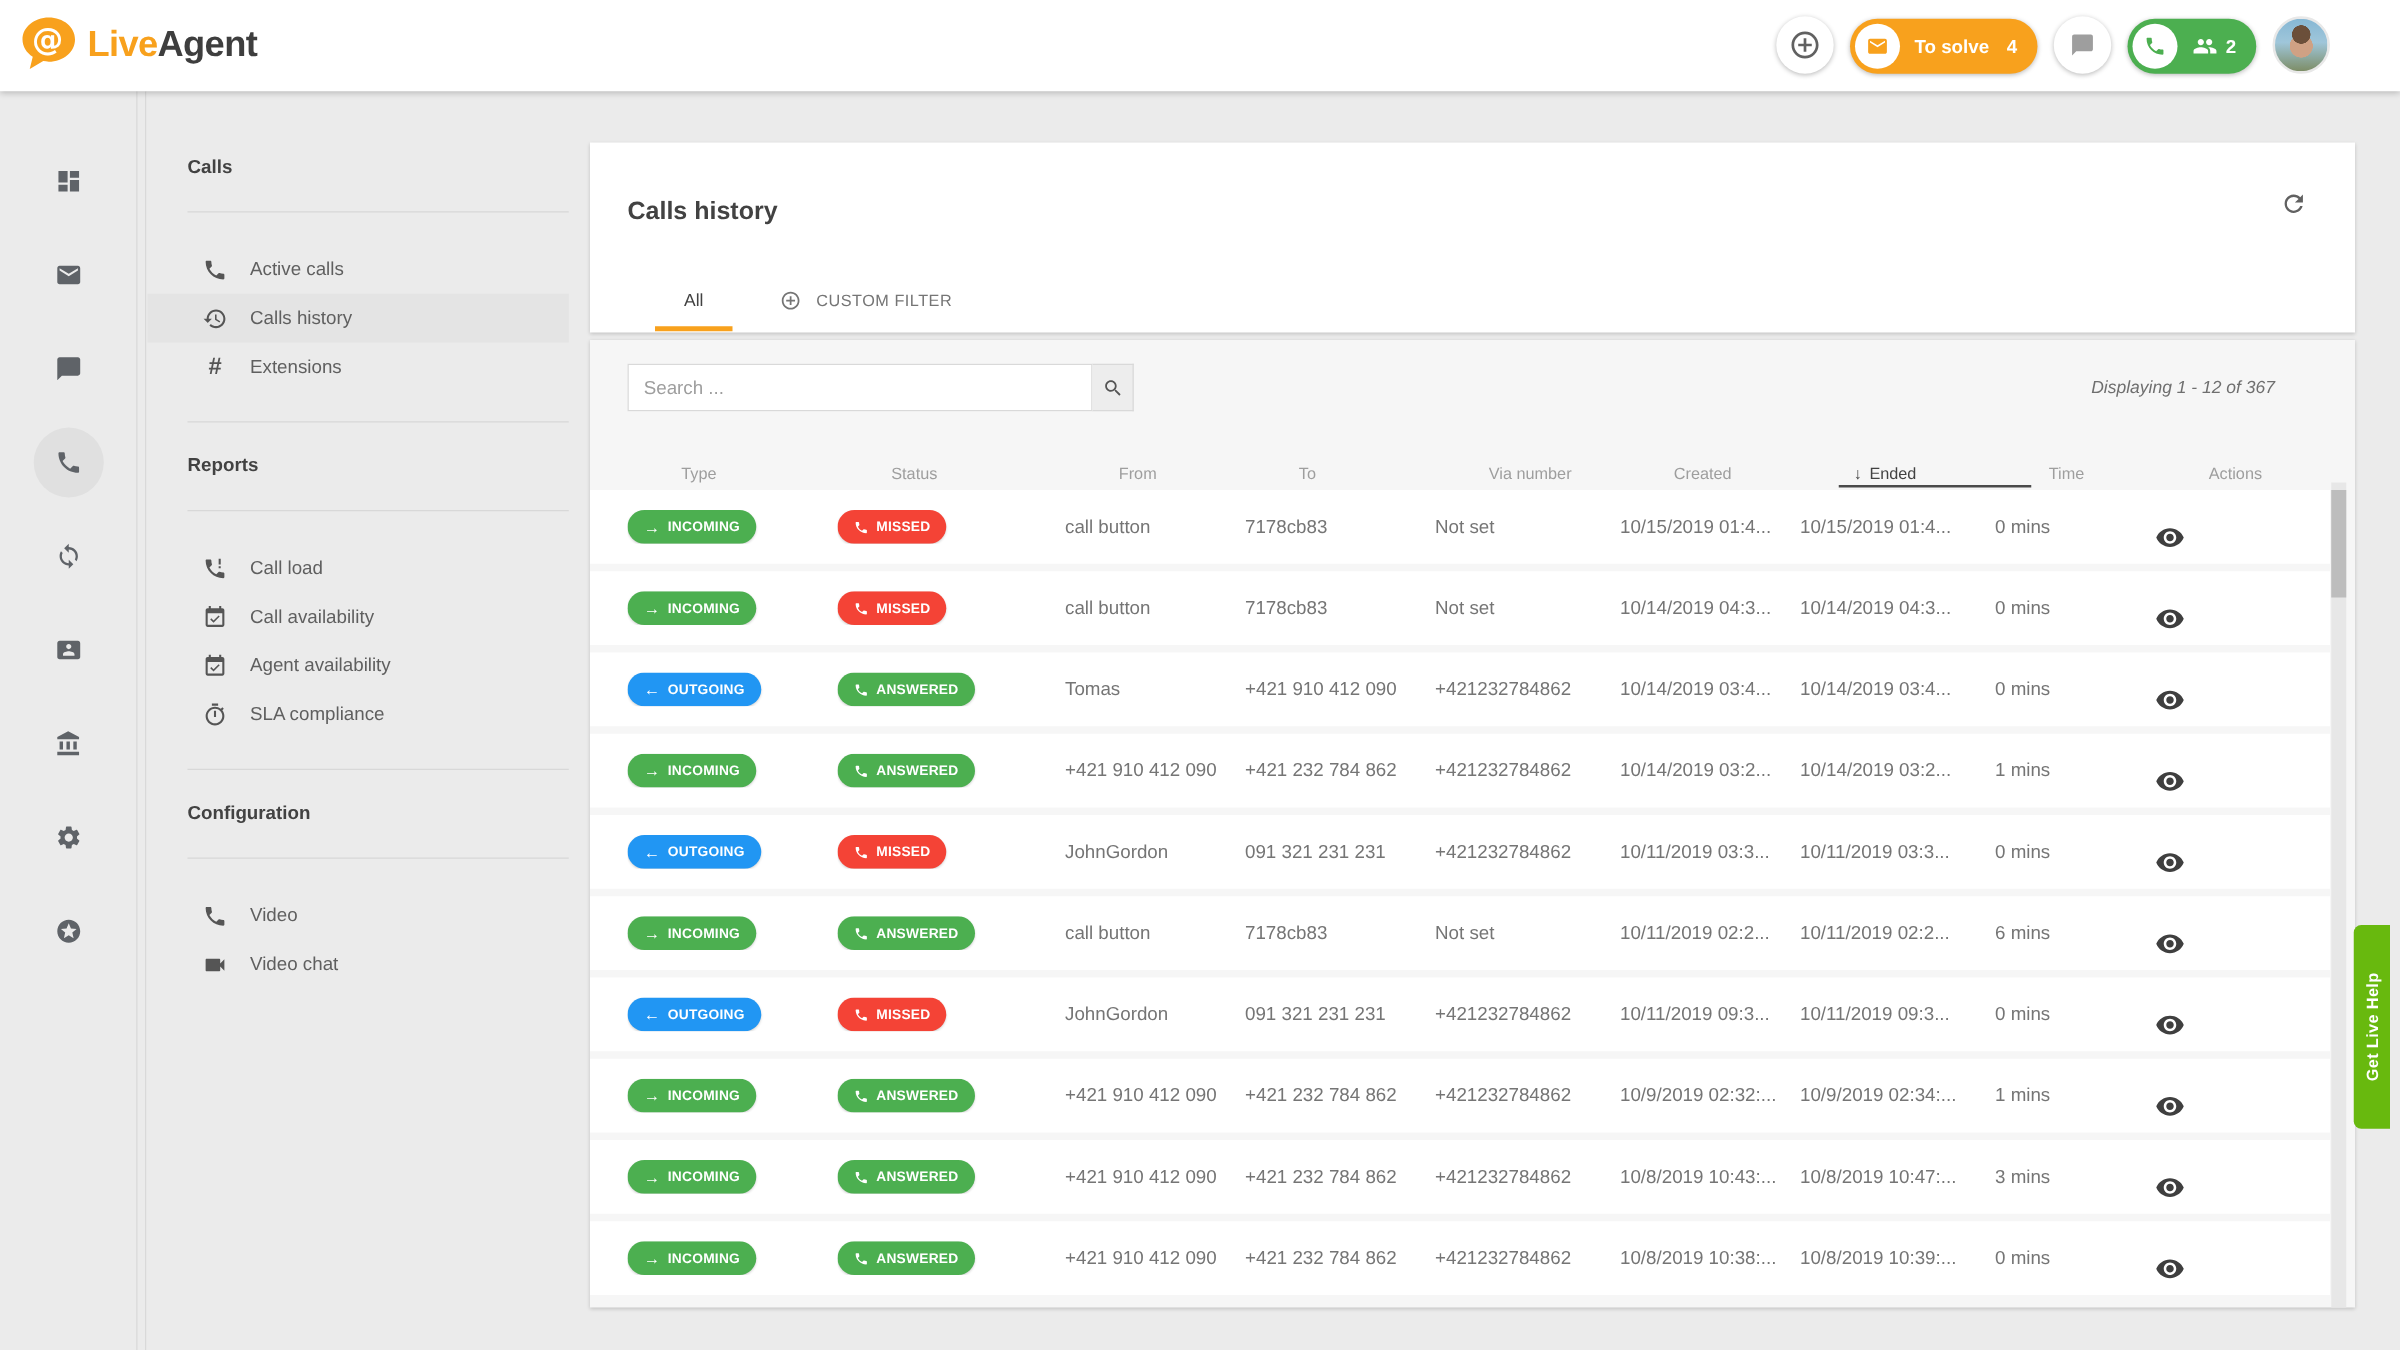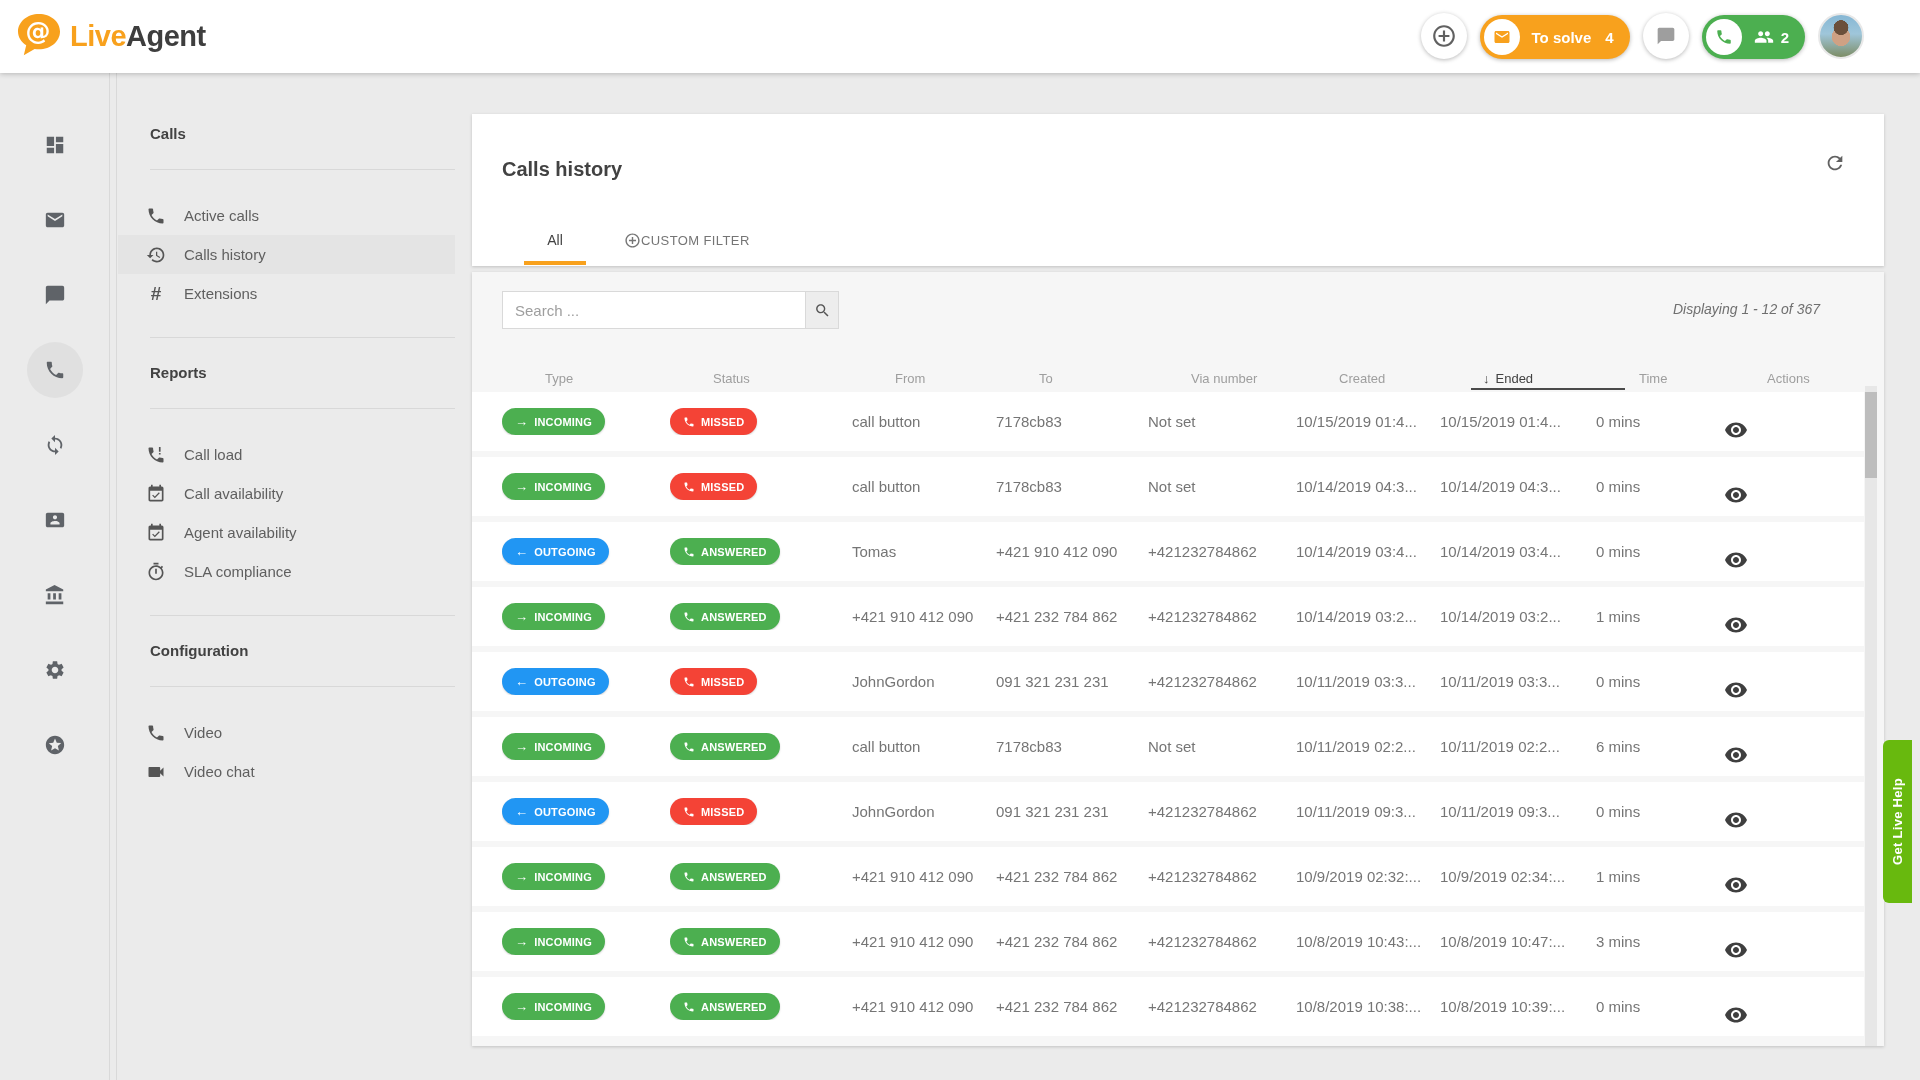--- a/index.html
+++ b/index.html
@@ -49,42 +49,42 @@
               display:flex; align-items:center; justify-content:center; cursor:pointer; }
   .rail-btn.active { background:#e0e0e0; }
 
   
   .sidebar { position:absolute; left:118px; top:73px; width:337px; bottom:0; padding:52px 0 0 32px; }
   .side-heading { font-size:15px; font-weight:bold; color:#424242; height:22px; }
   .side-heading.mt { margin-top:26px; }
   .side-rule { border:none; border-top:1px solid #d8d8d8; margin:22px 0 0 0; }
   .side-rule.after-items { margin-top:24px; }
   .side-items { list-style:none; margin:26px 0 0 0; }
-  .side-item { height:39px; display:flex; align-items:center; margin-left:-32px; padding-left:16px;
+  .side-item { height:39px; display:flex; align-items:center; margin-left:-32px; padding-left:32px;
                cursor:pointer; font-size:15px; color:#5f5f5f; }
   .side-item.selected { background:#e4e4e4; }
   .side-item .ico { width:22px; margin:0 17px 0 11px; display:flex; justify-content:center; }
   .hash-glyph { font-size:19px; font-weight:bold; color:#555; line-height:20px; }
 
   
   .card { position:absolute; left:472px; width:1412px; background:#fff;
           box-shadow:0 1px 3px rgba(0,0,0,.18); }
   .head-card { top:114px; height:152px; }
   .page-title { position:absolute; left:30px; top:44px; font-size:20px; color:#424242; }
   .refresh-btn { position:absolute; right:38px; top:38px; cursor:pointer; }
   .tabs { position:absolute; left:52px; bottom:0; display:flex; align-items:flex-start; }
   .tab-all { min-width:62px; text-align:center; padding-bottom:17px; position:relative;
              font-size:14px; color:#424242; cursor:pointer; }
   .tab-all::after { content:''; position:absolute; left:0; right:0; bottom:0; height:4px; background:#f8a11d; }
-  .tab-custom { margin-left:38px; display:flex; align-items:center; gap:0; padding-bottom:17px;
+  .tab-custom { margin-left:38px; display:flex; align-items:center; gap:12px; padding-bottom:17px;
                 font-size:13px; color:#757575; letter-spacing:.4px; cursor:pointer; }
 
   .table-card { top:272px; height:774px; background:#f6f6f6; }
   .search-wrap { position:absolute; left:30px; top:19px; display:flex; }
-  .search-input { width:304px; height:38px; border:1px solid #d9d9d9; background:#fff;
+  .search-input { width:372px; height:38px; border:1px solid #d9d9d9; background:#fff;
                   padding:0 12px; font-size:15px; color:#555; outline:none;
                   font-family:"Liberation Sans", sans-serif; }
   .search-input::placeholder { color:#9e9e9e; }
   .search-btn { width:33px; height:38px; background:#ededed; border:1px solid #d9d9d9;
                 border-left:none; display:flex; align-items:center; justify-content:center; cursor:pointer; }
   .displaying { position:absolute; right:64px; top:29px; font-size:14px; color:#6f6f6f;font-style:italic; }
 
   .grid { display:grid; grid-template-columns:168px 182px 144px 152px 148px 144px 156px 128px 1fr;
           align-items:center; padding-left:30px; }
   .thead { position:absolute; left:0; right:20px; top:82px; height:32px; }

